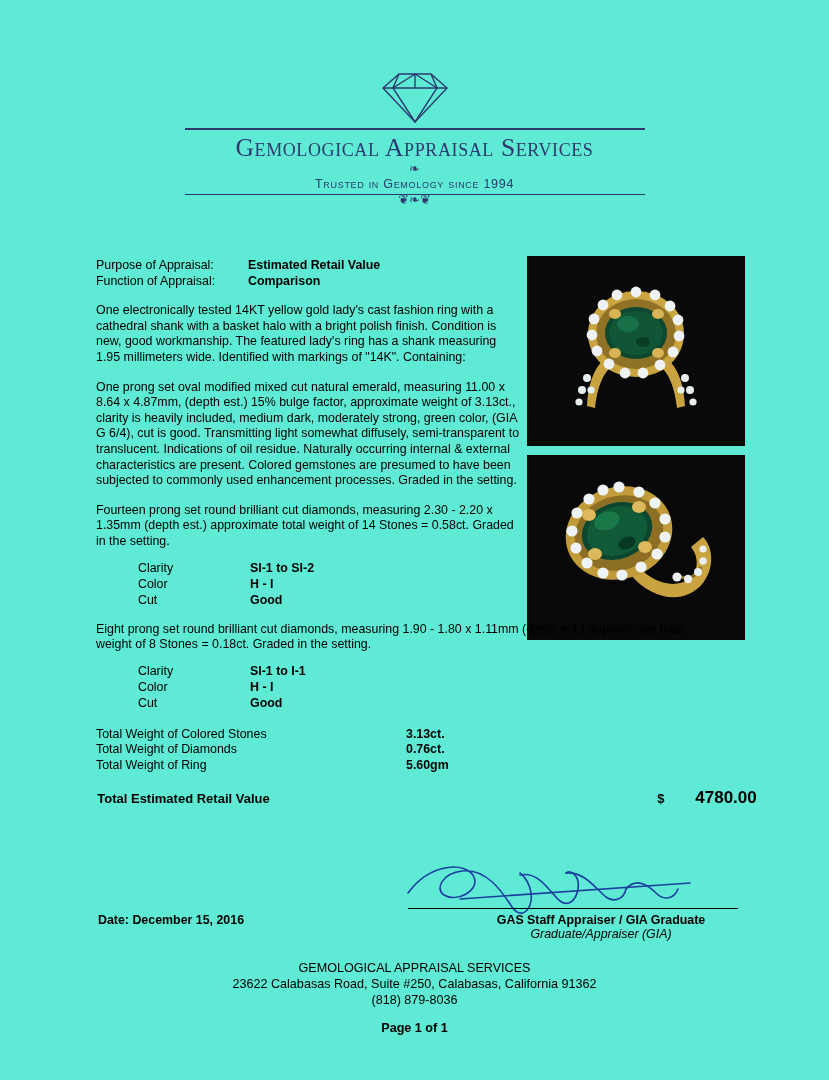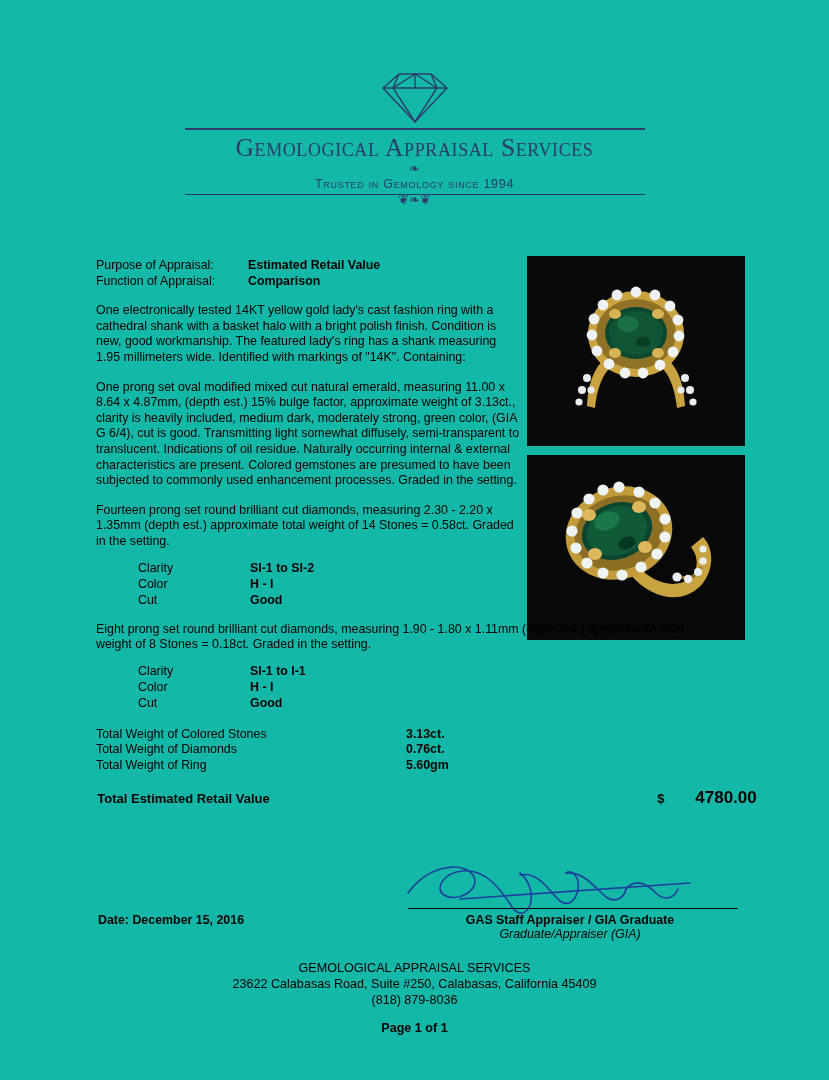--- a/index.html
+++ b/index.html
@@ -7,21 +7,21 @@
     padding: 0;
     background: #b9b9b9;
   }
   body {
     font-family: "Liberation Sans", sans-serif;
   }
   .page {
     position: relative;
     width: 829px;
     height: 1080px;
-    background: #14b8a6;
+    background: #5eead4;
     overflow: hidden;
     margin: 0 auto;
   }
   
   .header {
     position: absolute;
     left: 0;
     top: 70px;
     width: 829px;
     text-align: center;
@@ -178,21 +178,21 @@
   }
   .sig-line {
     position: absolute;
     left: 408px;
     top: 908px;
     width: 330px;
     border-top: 1px solid #000;
   }
   .sig-labels {
     position: absolute;
-    left: 400px;
+    left: 431px;
     top: 913px;
     width: 340px;
     text-align: center;
     font-size: 12.4px;
   }
   .sig-labels .b {
     font-weight: bold;
   }
   .sig-labels .i {
     font-style: italic;
@@ -440,18 +440,18 @@
   </div>
   <div class="sig-line"></div>
   <div class="sig-labels">
     <div class="b">GAS Staff Appraiser / GIA Graduate</div>
     <div class="i">Graduate/Appraiser (GIA)</div>
   </div>
   <div class="date-line">Date: December 15, 2016</div>
 
   <div class="footer">
     <div>GEMOLOGICAL APPRAISAL SERVICES</div>
-    <div>23622 Calabasas Road, Suite #250, Calabasas, California 45409</div>
+    <div>23622 Calabasas Road, Suite #250, Calabasas, California 91362</div>
     <div>(818) 879-8036</div>
     <div class="pg">Page 1 of 1</div>
   </div>
 
 </div>
 
 </body></html>

